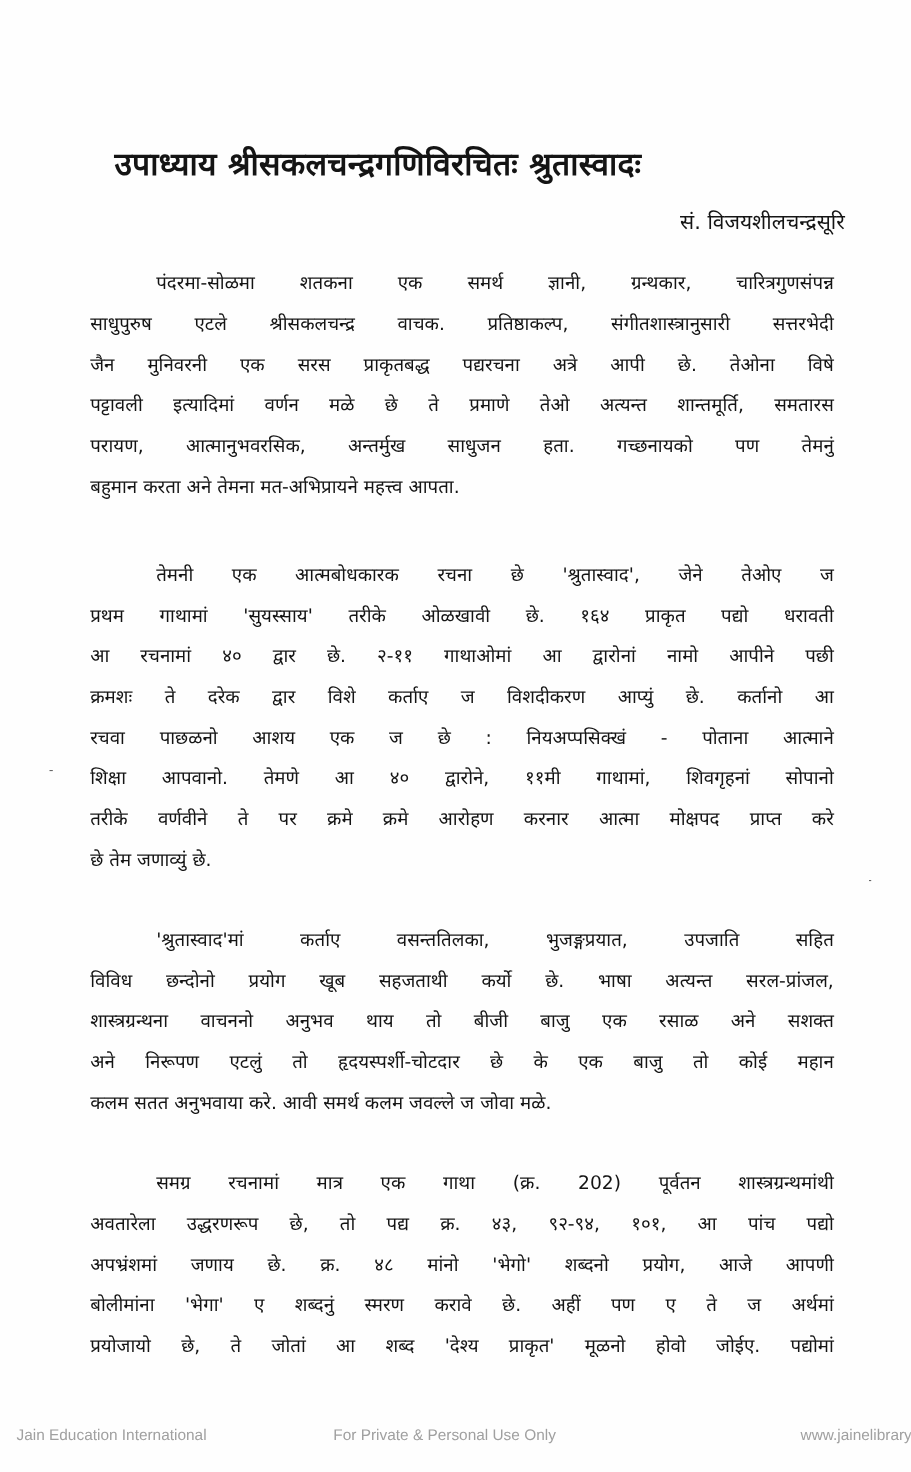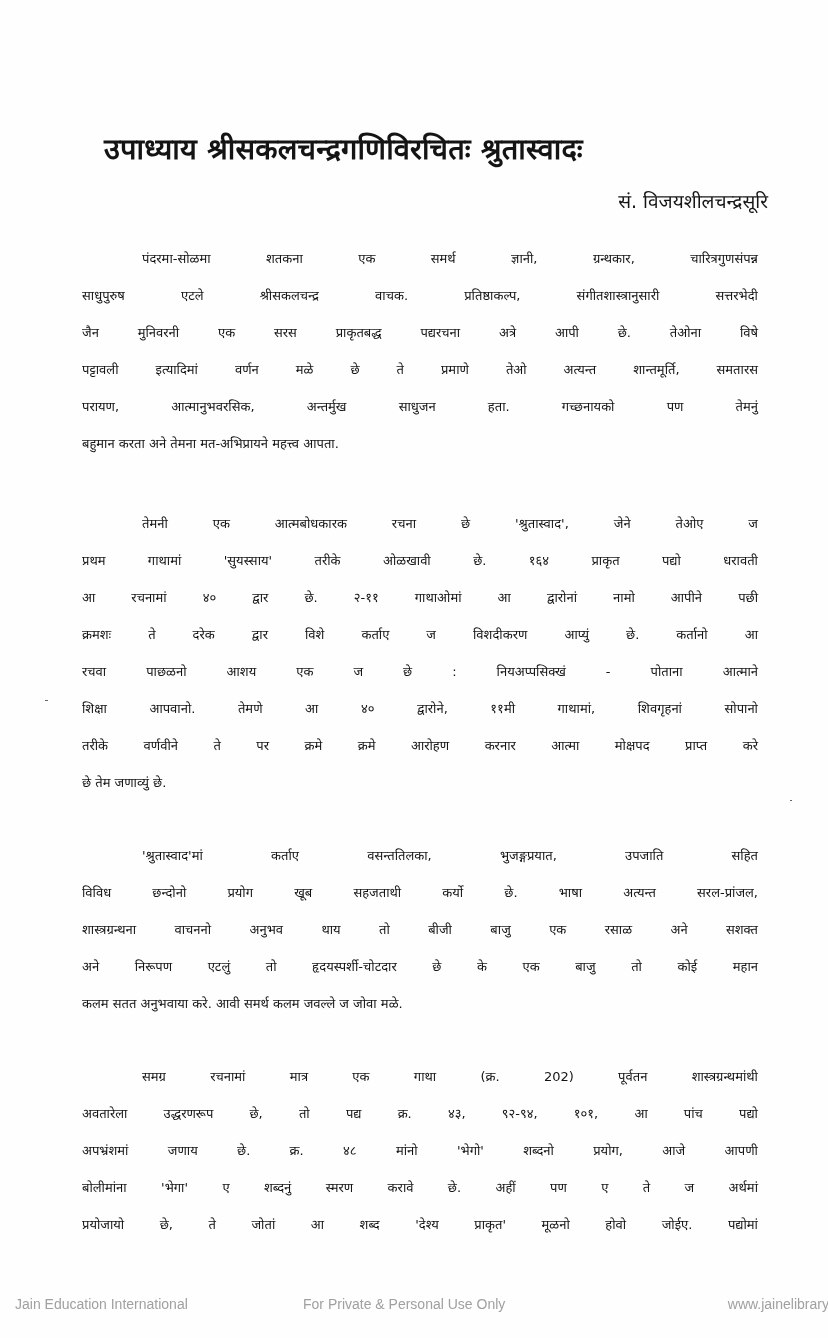--- a/index.html
+++ b/index.html
@@ -3,21 +3,21 @@
 <meta charset="utf-8">
 <style>
   html, body { margin: 0; padding: 0; background: #fefefe; }
   body { width: 828px; height: 1338px; position: relative; overflow: hidden;
          font-family: "DejaVu Sans", sans-serif; color: #141414; }
   .page { position: absolute; left: 0; top: 0; width: 828px; height: 1338px; }
   .title { position: absolute; left: 104px; top: 128px; width: 660px;
            font-size: 29px; font-weight: bold; letter-spacing: 0.2px; white-space: nowrap; }
   .editor { position: absolute; right: 60px; top: 188px; font-size: 19px; font-weight: normal; white-space: nowrap; }
   .body-text { position: absolute; left: 82px; width: 676px; }
-  .para { margin: 0; font-size: 13px; line-height: 37px; text-align: justify; text-align-last: left; }
+  .para { margin: 0; font-size: 17px; line-height: 37px; text-align: justify; text-align-last: left; }
   .para .line { display: block; text-align: justify; text-align-last: justify; white-space: nowrap; }
   .para .line.last { text-align-last: left; }
   .para .line.indent { padding-left: 60px; }
   .p1 { top: 240px; }
   .p2 { top: 505px; }
   .p3 { top: 837px; }
   .p4 { top: 1058px; }
   .footer { position: absolute; left: 0; top: 1296px; width: 828px; height: 22px;
             font-family: "Liberation Sans", sans-serif; font-size: 14px; color: #a0a0a0; padding-left: 44px; }
   .footer span { position: absolute; top: 0; white-space: nowrap; }

